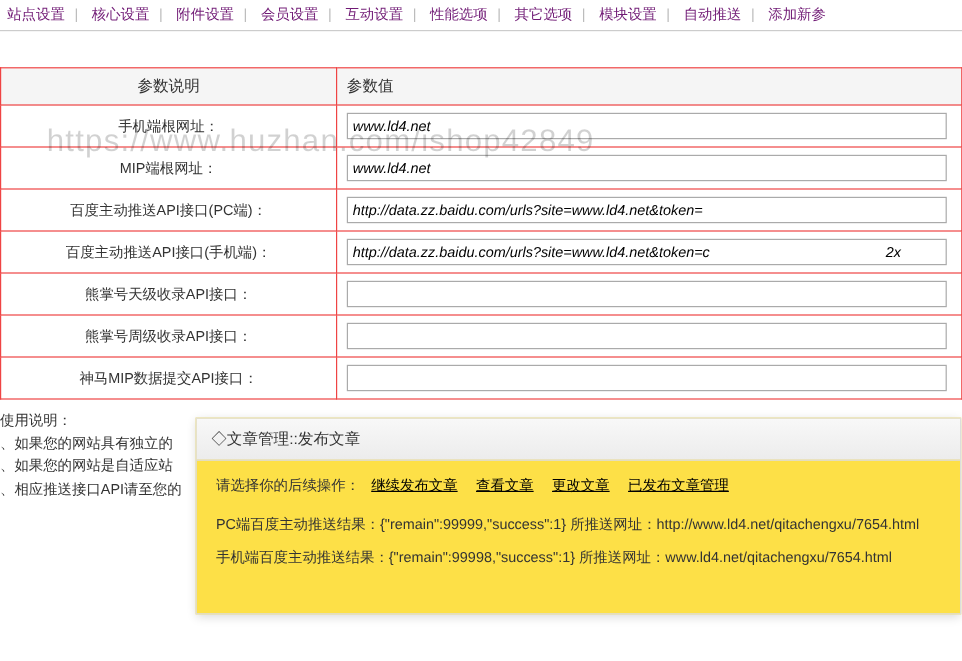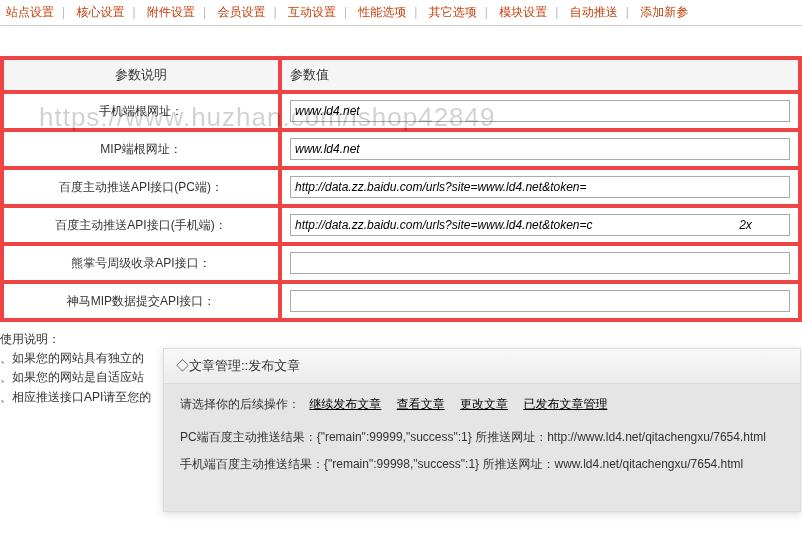--- a/index.html
+++ b/index.html
@@ -1,33 +1,33 @@
 <!DOCTYPE html>
 <html><head>
 <meta charset="utf-8">
 <style>
   * { box-sizing: border-box; margin: 0; padding: 0; }
   body { font-family: "Microsoft YaHei", Arial, sans-serif; font-size: 12px; color: #333; background: #fff; width: 802px; }
   
   .topnav { border-bottom: 1px solid #ccc; padding: 4px 0; white-space: nowrap; overflow: hidden; }
-  .topnav span { padding: 0 6px; color: #c2410c; }
+  .topnav span { padding: 0 6px; color: #701a75; }
   .topnav .sep { color: #bbb; padding: 0 2px; }
   
   .main-table { width: 100%; border-collapse: collapse; margin-top: 30px; }
-  .main-table th, .main-table td { border: 4px solid #ef4444; padding: 6px 8px; height: 30px; margin-top: 12px; }
+  .main-table th, .main-table td { border: 1px solid #ef4444; padding: 6px 8px; height: 30px; margin-top: 12px; }
   .main-table th { background: #f5f5f5; font-weight: normal; font-size: 13px; }
   .main-table .label-col { width: 280px; text-align: center; }
   .main-table .value-col { text-align: left; }
   .main-table input[type=text] { width: 500px; height: 22px; padding: 2px 4px; border: 1px solid #aaa; font-size: 12px; font-style: italic; }
   .main-table input[type=radio] { vertical-align: middle; margin-right: 2px; }
   .radio-label { margin-right: 12px; vertical-align: middle; }
   
   .usage { margin-top: 8px; font-size: 12px; line-height: 1.6; }
   
-  .overlay-panel { position: absolute; left: 163px; top: 348px; width: 638px; background: #e5e5e5; border: 1px solid #ddd; box-shadow: 0 2px 8px rgba(0,0,0,0.15); padding: 0 0 16px 0; }
+  .overlay-panel { position: absolute; left: 163px; top: 348px; width: 638px; background: #fde047; border: 1px solid #ddd; box-shadow: 0 2px 8px rgba(0,0,0,0.15); padding: 0 0 16px 0; }
   .overlay-title { background: linear-gradient(#f8f8f8,#ececec); border-bottom: 1px solid #ddd; padding: 8px 12px; font-size: 13px; }
   .overlay-body { padding: 12px 16px; }
   .overlay-success { color: #6a8a00; font-weight: bold; font-size: 13px; margin-bottom: 14px; }
   .overlay-ops { margin-bottom: 16px; }
   .overlay-ops a { color: #000; text-decoration: underline; margin: 16px 6px; cursor: pointer; }
   .overlay-result { margin-bottom: 10px; font-size: 12px; }
   
   .watermark { position: absolute; left: 39px; top: 102px; font-size: 26px; color: rgba(0,0,0,0.18); font-family: Arial, sans-serif; font-weight: normal; pointer-events: none; letter-spacing: 1px; }
 </style>
 </head>
@@ -62,20 +62,24 @@
   </tr>
   <tr>
     <td class="label-col">百度主动推送API接口(PC端)：</td>
     <td class="value-col"><input type="text" value="http://data.zz.baidu.com/urls?site=www.ld4.net&amp;token=" style=""></td>
   </tr>
   <tr>
     <td class="label-col">百度主动推送API接口(手机端)：</td>
     <td class="value-col"><input type="text" value="http://data.zz.baidu.com/urls?site=www.ld4.net&amp;token=c                                            2x" style=""></td>
   </tr>
   <tr>
+    <td class="label-col">熊掌号天级收录API接口：</td>
+    <td class="value-col"><input type="text" value="" style=""></td>
+  </tr>
+  <tr>
     <td class="label-col">熊掌号周级收录API接口：</td>
     <td class="value-col"><input type="text" value="" style=""></td>
   </tr>
   <tr>
     <td class="label-col">神马MIP数据提交API接口：</td>
     <td class="value-col"><input type="text" value="" style=""></td>
   </tr>
 </tbody>
   </table>
 

